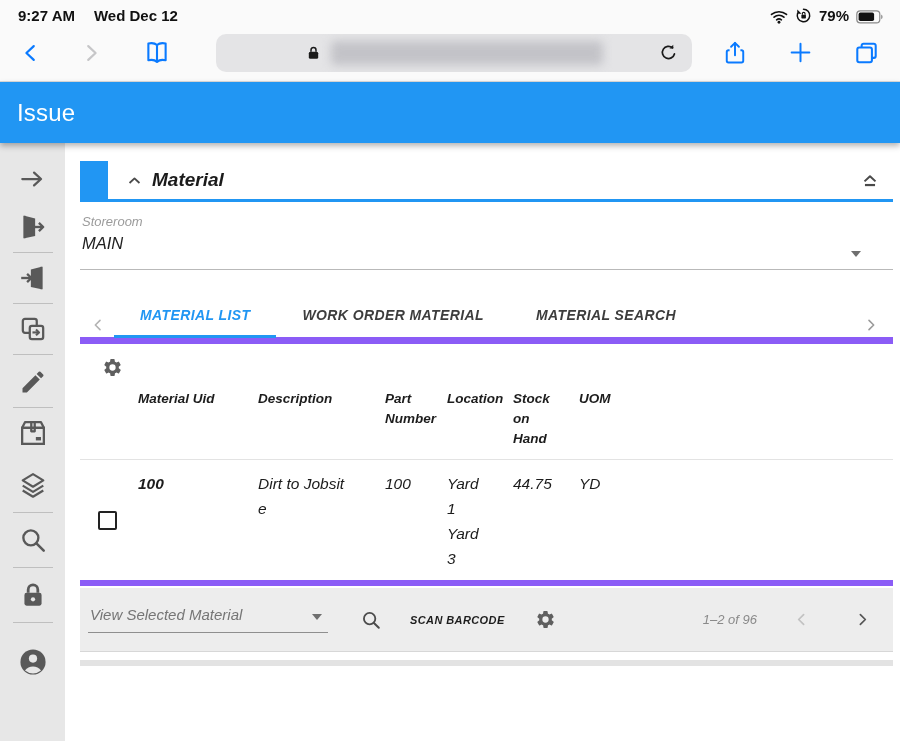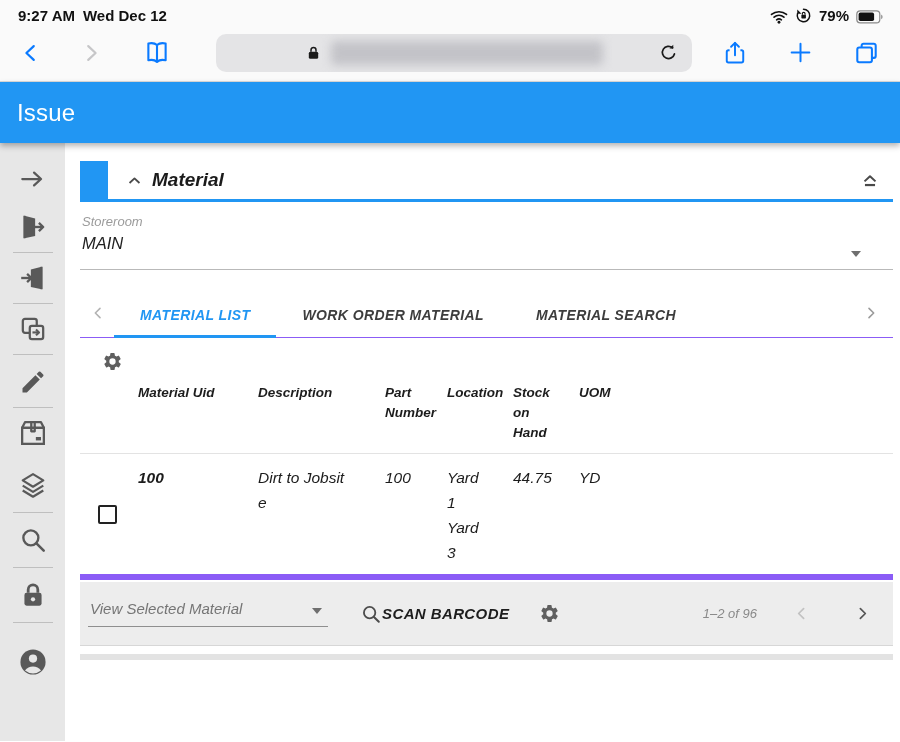--- a/index.html
+++ b/index.html
@@ -2,21 +2,21 @@
 <html><head>
 <meta charset="utf-8">
 <style>
   * { margin:0; padding:0; box-sizing:border-box; }
   html,body { width:900px; height:742px; overflow:hidden; background:#fff;
     font-family:"Liberation Sans", sans-serif; -webkit-font-smoothing:antialiased; }
 
   
   .status-bar { height:28px; background:#fafafa; display:flex; align-items:center;
     justify-content:space-between; padding:2px 16px 0 18px; }
-  .sb-left { display:flex; gap:8px; font-size:15px; font-weight:700; color:#111; }
+  .sb-left { display:flex; gap:19px; font-size:15px; font-weight:700; color:#111; }
   .sb-right { display:flex; align-items:flex-end; gap:7px; font-size:15px; font-weight:600; color:#111; }
 
   
   .browser-bar { height:54px; background:#fafafa; border-bottom:1px solid #dcdcdc;
     display:flex; align-items:center; padding:0 20px 4px 20px; }
   .tb-btn { display:flex; align-items:center; justify-content:center; }
   .url-pill { flex:1; height:38px; background:#e4e4e6; border-radius:10px; margin:0 30px 0 44px;
     display:flex; align-items:center; justify-content:center; position:relative; overflow:hidden; }
   .url-blur { width:272px; height:24px; border-radius:4px; background:#c3c3c8; filter:blur(5px); margin-left:10px; }
   .reload-wrap { position:absolute; right:13px; top:8px; }
@@ -44,21 +44,21 @@
 
   
   .storeroom { margin-top:12px; border-bottom:1px solid #b9b9b9; padding:0 0 16px 2px; position:relative; }
   .sr-label { font-size:13px; color:#9b9b9b; }
   .sr-value { font-size:16.5px; color:#222; margin-top:5px; }
   .caret-down { width:0; height:0; border-left:5.5px solid transparent; border-right:5.5px solid transparent;
     border-top:6.5px solid #6f6f6f; }
   .sr-caret { position:absolute; right:32px; bottom:12px; }
 
   
-  .tabs { margin-top:22px; display:flex; align-items:center; border-bottom:1px solid #8b5cf6; }
+  .tabs { margin-top:22px; display:flex; align-items:flex-end; border-bottom:7px solid #8b5cf6; }
   .tab-nav { display:flex; align-items:center; padding:0 8px 4px 10px; }
   .tab-nav.right { margin-left:auto; margin-right:6px; }
   .tab { position:relative; padding:15px 26px 14px; font-size:14px; font-weight:700;
     letter-spacing:0.4px; color:#3d3d3d; cursor:pointer; }
   .tab.active { color:#2196f3; }
   .tab.active::after { content:""; position:absolute; left:0; right:0; bottom:-1px; height:3px; background:#2196f3; }
 
   
   .gear-row { margin-top:13px; padding-left:22px; height:22px; }
 
@@ -80,21 +80,21 @@
     background:#fff; cursor:pointer; }
 
   
   .list-footer { margin-top:2px; background:#ededed; height:64px; display:flex; align-items:center;
     padding:0 14px 0 8px; border-bottom:1px solid #d7d7d7; }
   .view-sel { display:flex; align-items:flex-end; justify-content:space-between; width:240px;
     border-bottom:1px solid #8f8f8f; padding:0 6px 9px 2px; cursor:pointer; }
   .view-sel-label { font-size:15px; color:#757575; }
   .vs-caret { margin-bottom:3px; }
   .ft-search { margin-left:32px; display:flex; }
-  .scan-label { font-size:15px; font-weight:700; letter-spacing:0.4px; color:#1d1d1d; cursor:pointer; }
+  .scan-label { margin-left:28px; font-size:11px; font-weight:700; letter-spacing:0.4px; color:#1d1d1d; cursor:pointer; }
   .ft-gear { margin-left:30px; display:flex; cursor:pointer; }
   .pagination { margin-left:auto; font-size:13px; color:#8a8a8a; }
   .pg-chev { display:flex; cursor:pointer; }
   .pg-prev { margin-left:36px; }
   .pg-next { margin-left:44px; margin-right:8px; }
 
   .bottom-strip { margin-top:8px; height:6px; background:#e3e3e3; }
 </style>
 </head>
 <body>

